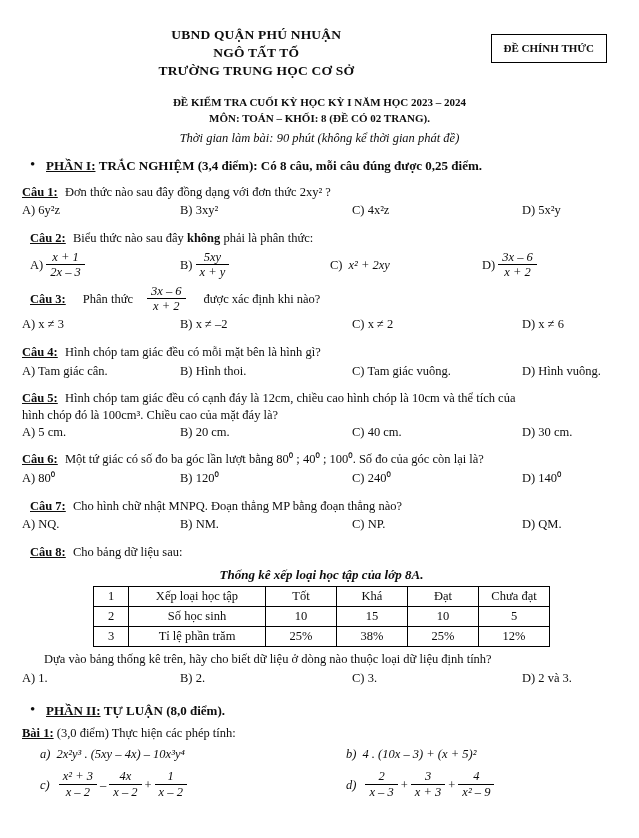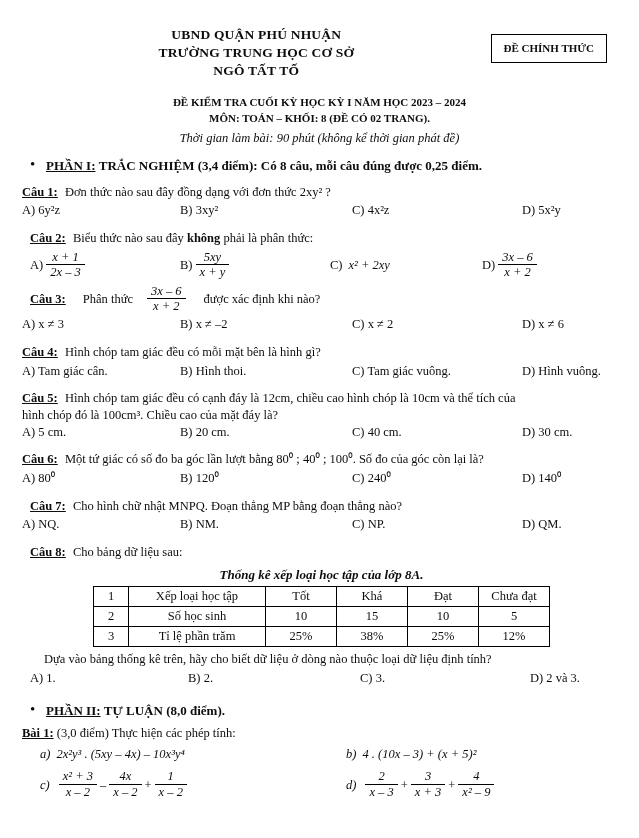--- a/index.html
+++ b/index.html
@@ -202,22 +202,22 @@
   .letter { font-style: italic; margin-right: 6px; }
 </style>
 </head>
 <body>
 
 <div class="page">
 
   <div class="header">
     <div class="header-left">
       <div>UBND QUẬN PHÚ NHUẬN</div>
+      <div>NGÔ TẤT TỐ</div>
       <div>TRƯỜNG TRUNG HỌC CƠ SỞ</div>
-      <div>NGÔ TẤT TỐ</div>
     </div>
     <div class="stamp">ĐỀ CHÍNH THỨC</div>
   </div>
 
   <div class="title-block">
     <div class="t1">ĐỀ KIỂM TRA CUỐI KỲ HỌC KỲ I NĂM HỌC 2023 – 2024</div>
     <div class="t2">MÔN: TOÁN – KHỐI: 8     (ĐỀ CÓ 02 TRANG).</div>
     <div class="t3">Thời gian làm bài: 90 phút (không kể thời gian phát đề)</div>
   </div>
 
@@ -362,21 +362,21 @@
         <td class="label">Tỉ lệ phần trăm</td>
         <td class="col">25%</td>
         <td class="col">38%</td>
         <td class="col">25%</td>
         <td class="col">12%</td>
       </tr>
     </tbody>
       </table>
 
     <div class="note">Dựa vào bảng thống kê trên, hãy cho biết dữ liệu ở dòng nào thuộc loại dữ liệu định tính?</div>
-    <div class="answers" style="margin-top:3px;margin-left:8px;">
+    <div class="answers" style="margin-top:3px;">
       <div class="a1">A) 1.</div>
       <div class="a2">B) 2.</div>
       <div class="a3">C) 3.</div>
       <div class="a4">D) 2 và 3.</div>
     </div>
 
     <div class="part-line part2">
       <span class="bullet">•</span>
       <span class="part-name">PHẦN II:</span>
       <span class="part-rest">TỰ LUẬN (8,0 điểm).</span>

